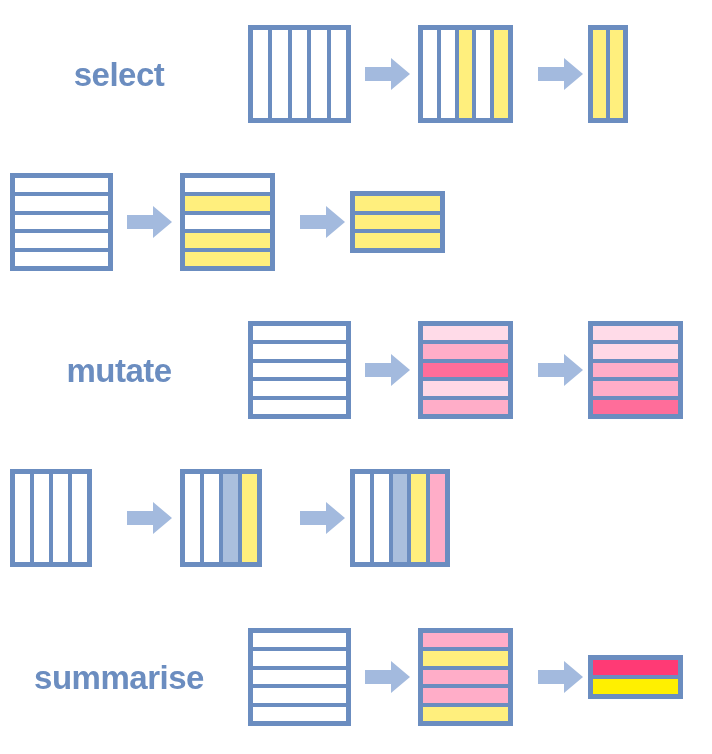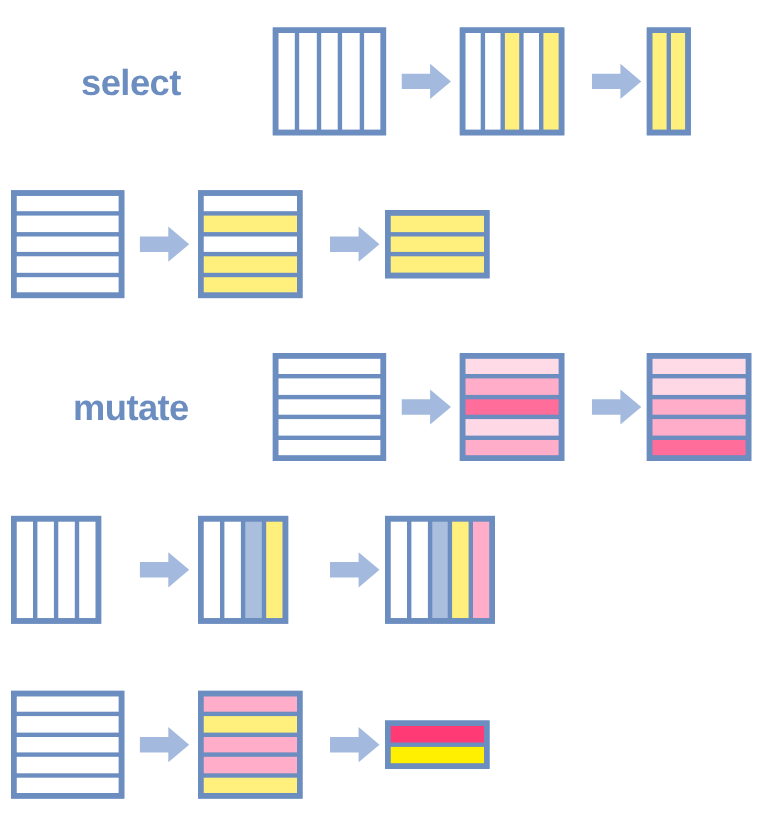--- a/index.html
+++ b/index.html
@@ -244,20 +244,21 @@
             <div class="cell" style="background: rgb(255, 255, 255);"></div>
             <div class="cell" style="background: rgb(255, 255, 255);"></div>
             <div class="cell" style="background: rgb(170, 191, 221);"></div>
             <div class="cell" style="background: rgb(255, 239, 125);"></div>
             <div class="cell" style="background: rgb(255, 173, 200);"></div>
           </div>
         </div>
       </div>
     </div>
     <div class="verb-row" style="position: absolute; left: 0px; top: 600px; height: 154px;">
+      <div class="verb-label">summarise</div>
       <div style="position: relative; flex: 1 1 auto; height: 100%;">
         <div style="position: absolute; left: 10px; top: 50%; transform: translateY(-50%);">
           <div class="tbl rows" style="width: 103px; height: 98px;">
             <div class="cell" style="background: rgb(255, 255, 255);"></div>
             <div class="cell" style="background: rgb(255, 255, 255);"></div>
             <div class="cell" style="background: rgb(255, 255, 255);"></div>
             <div class="cell" style="background: rgb(255, 255, 255);"></div>
             <div class="cell" style="background: rgb(255, 255, 255);"></div>
           </div>
         </div>

